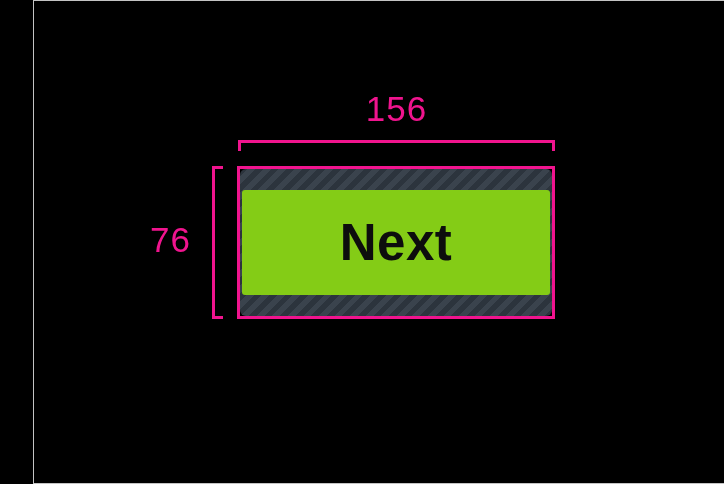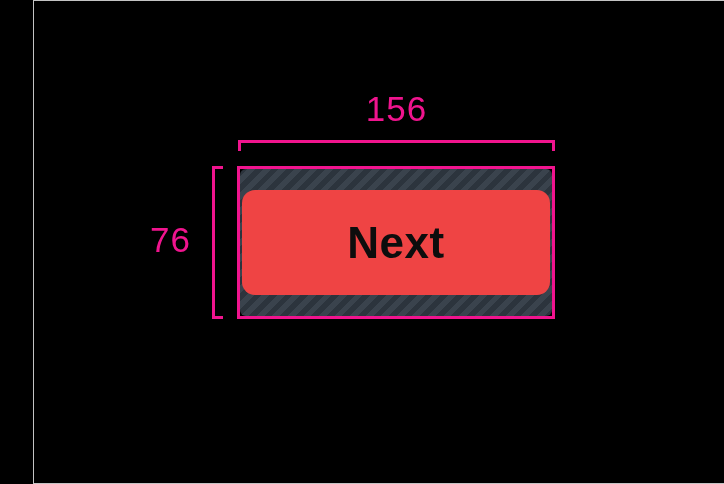--- a/index.html
+++ b/index.html
@@ -92,29 +92,29 @@
     );
   }
 
   
   .next-button {
     position: absolute;
     left: 2px;
     right: 2px;
     top: 21px;
     bottom: 21px;
-    background: #ef4444;
+    background: #84cc16;
     border: none;
-    border-radius: 13px;
+    border-radius: 3px;
     display: flex;
     align-items: center;
     justify-content: center;
     color: #0d0d0d;
     font-family: "Liberation Sans", "DejaVu Sans", sans-serif;
-    font-size: 44px;
+    font-size: 51px;
     font-weight: 600;
     letter-spacing: 0.5px;
     cursor: pointer;
     padding: 0;
   }
 </style>
 </head>
 <body>
 
 <div class="canvas">

